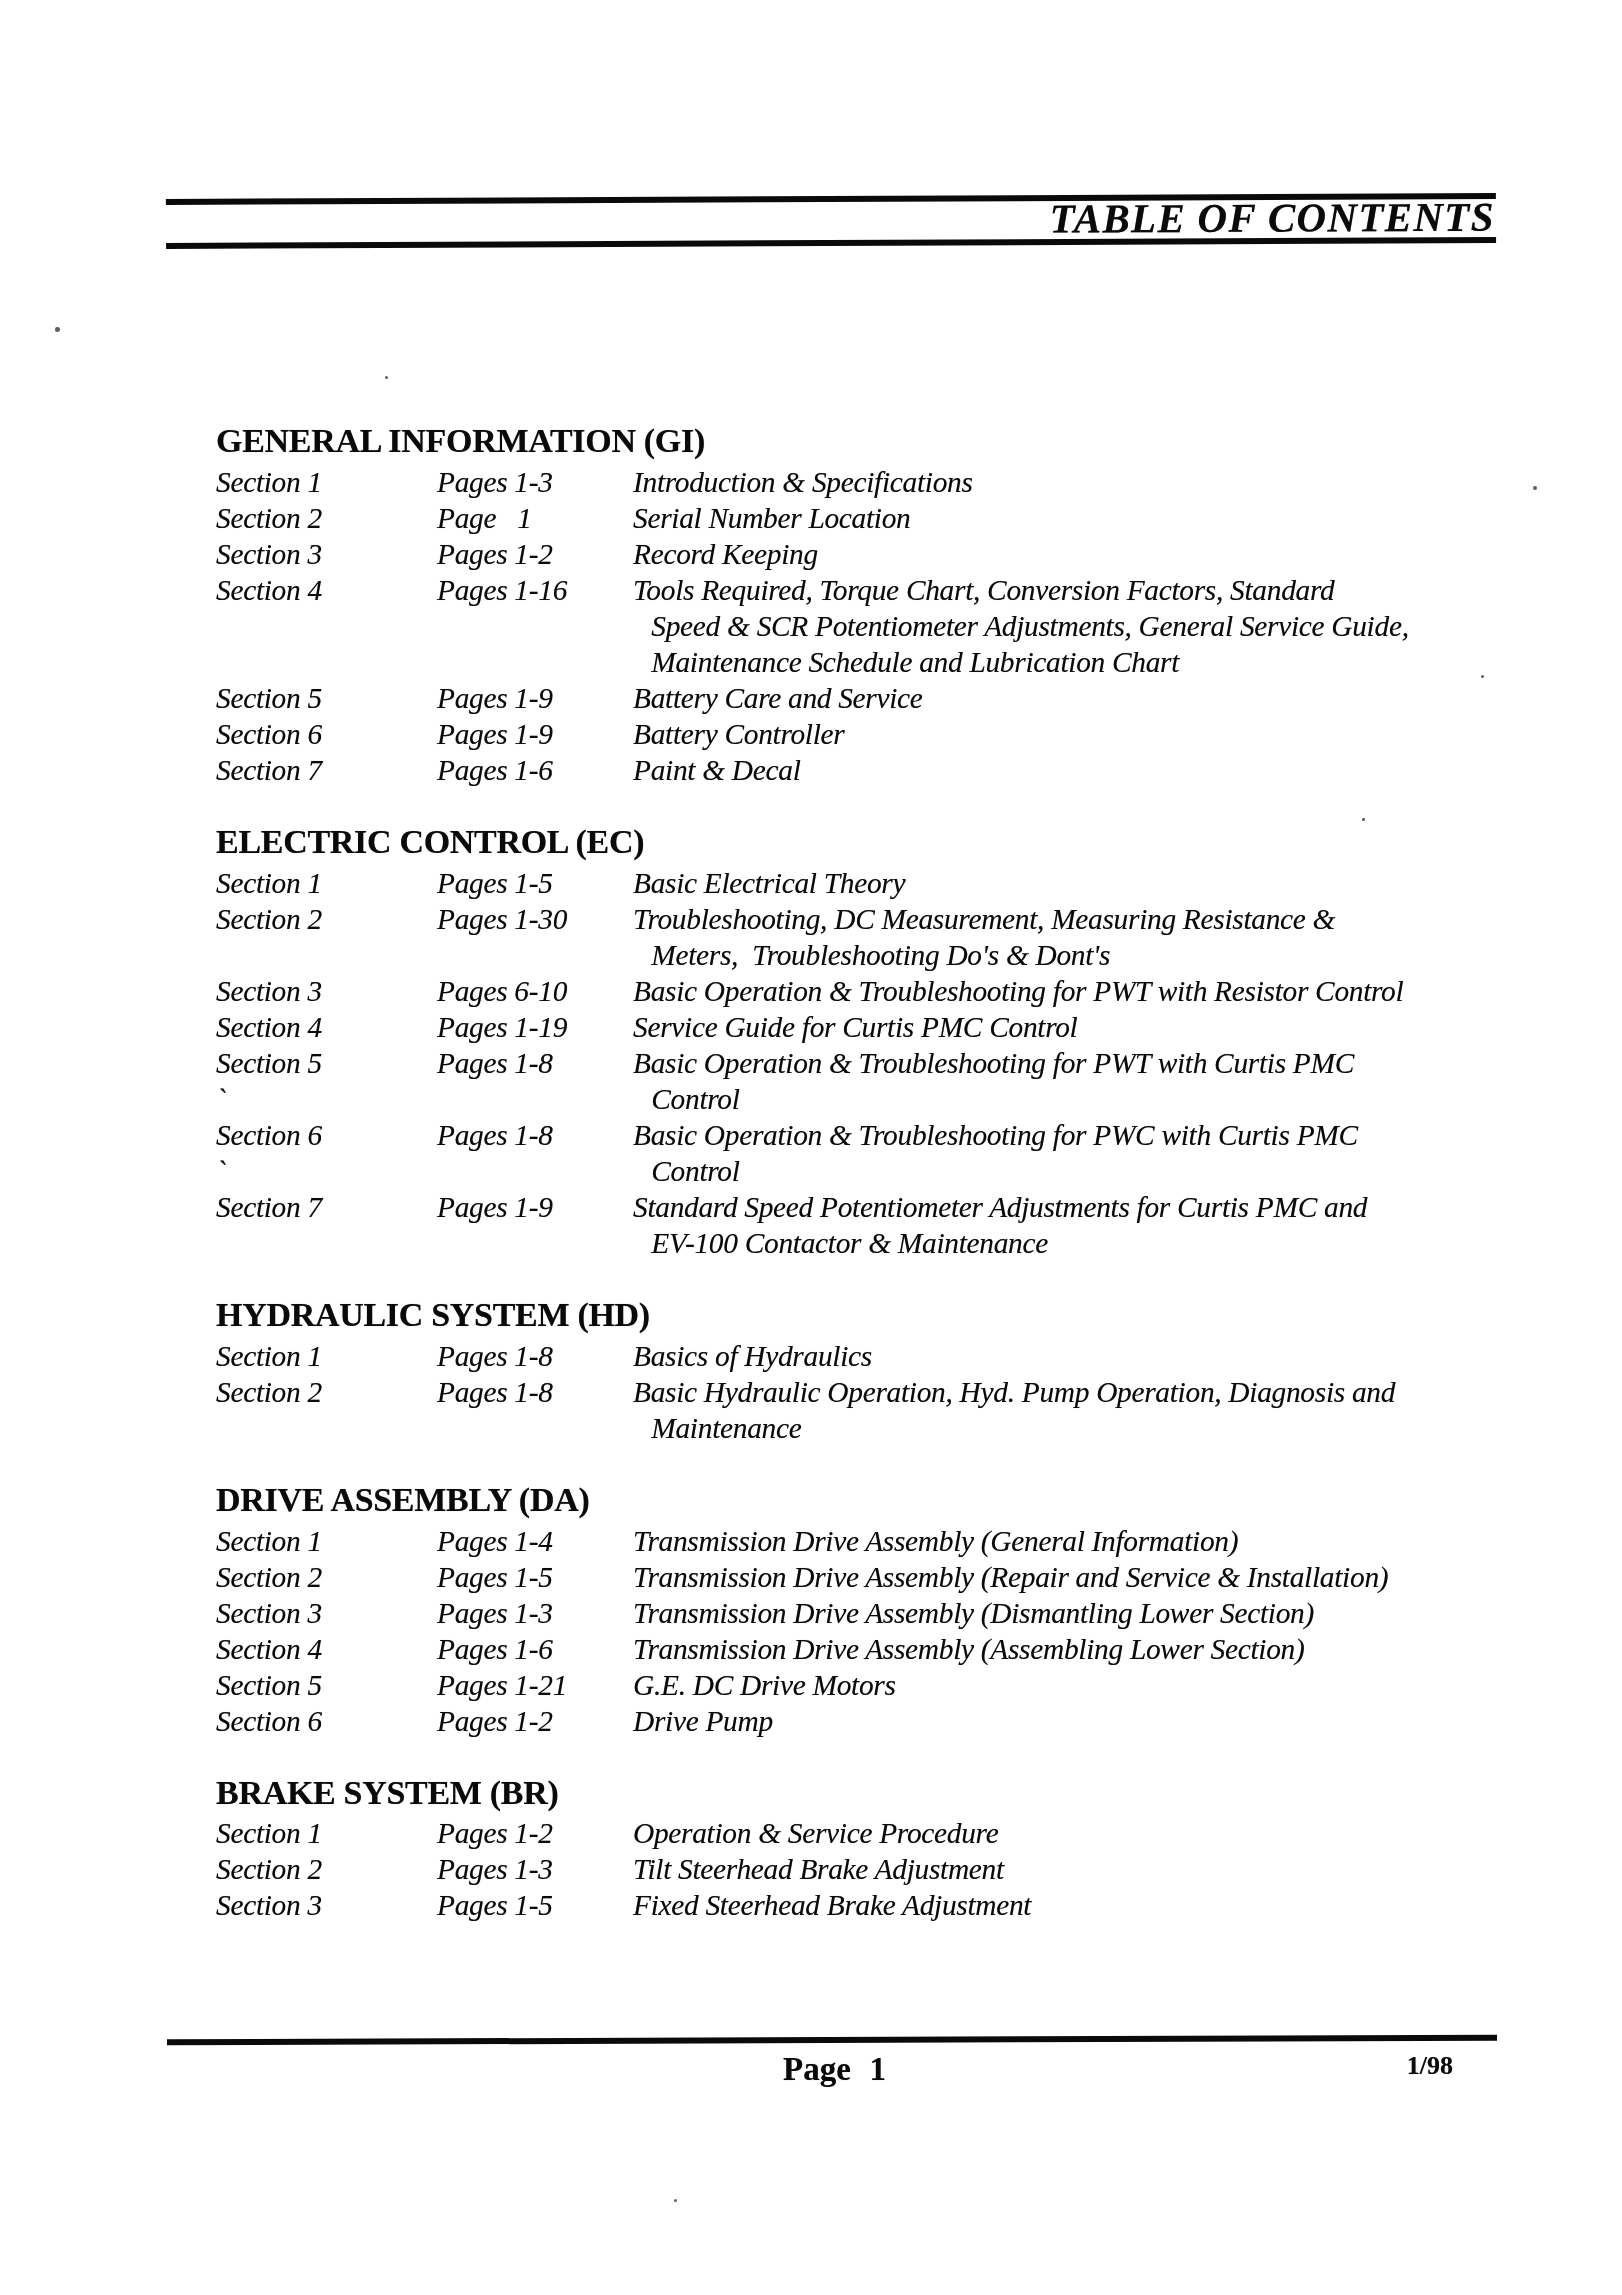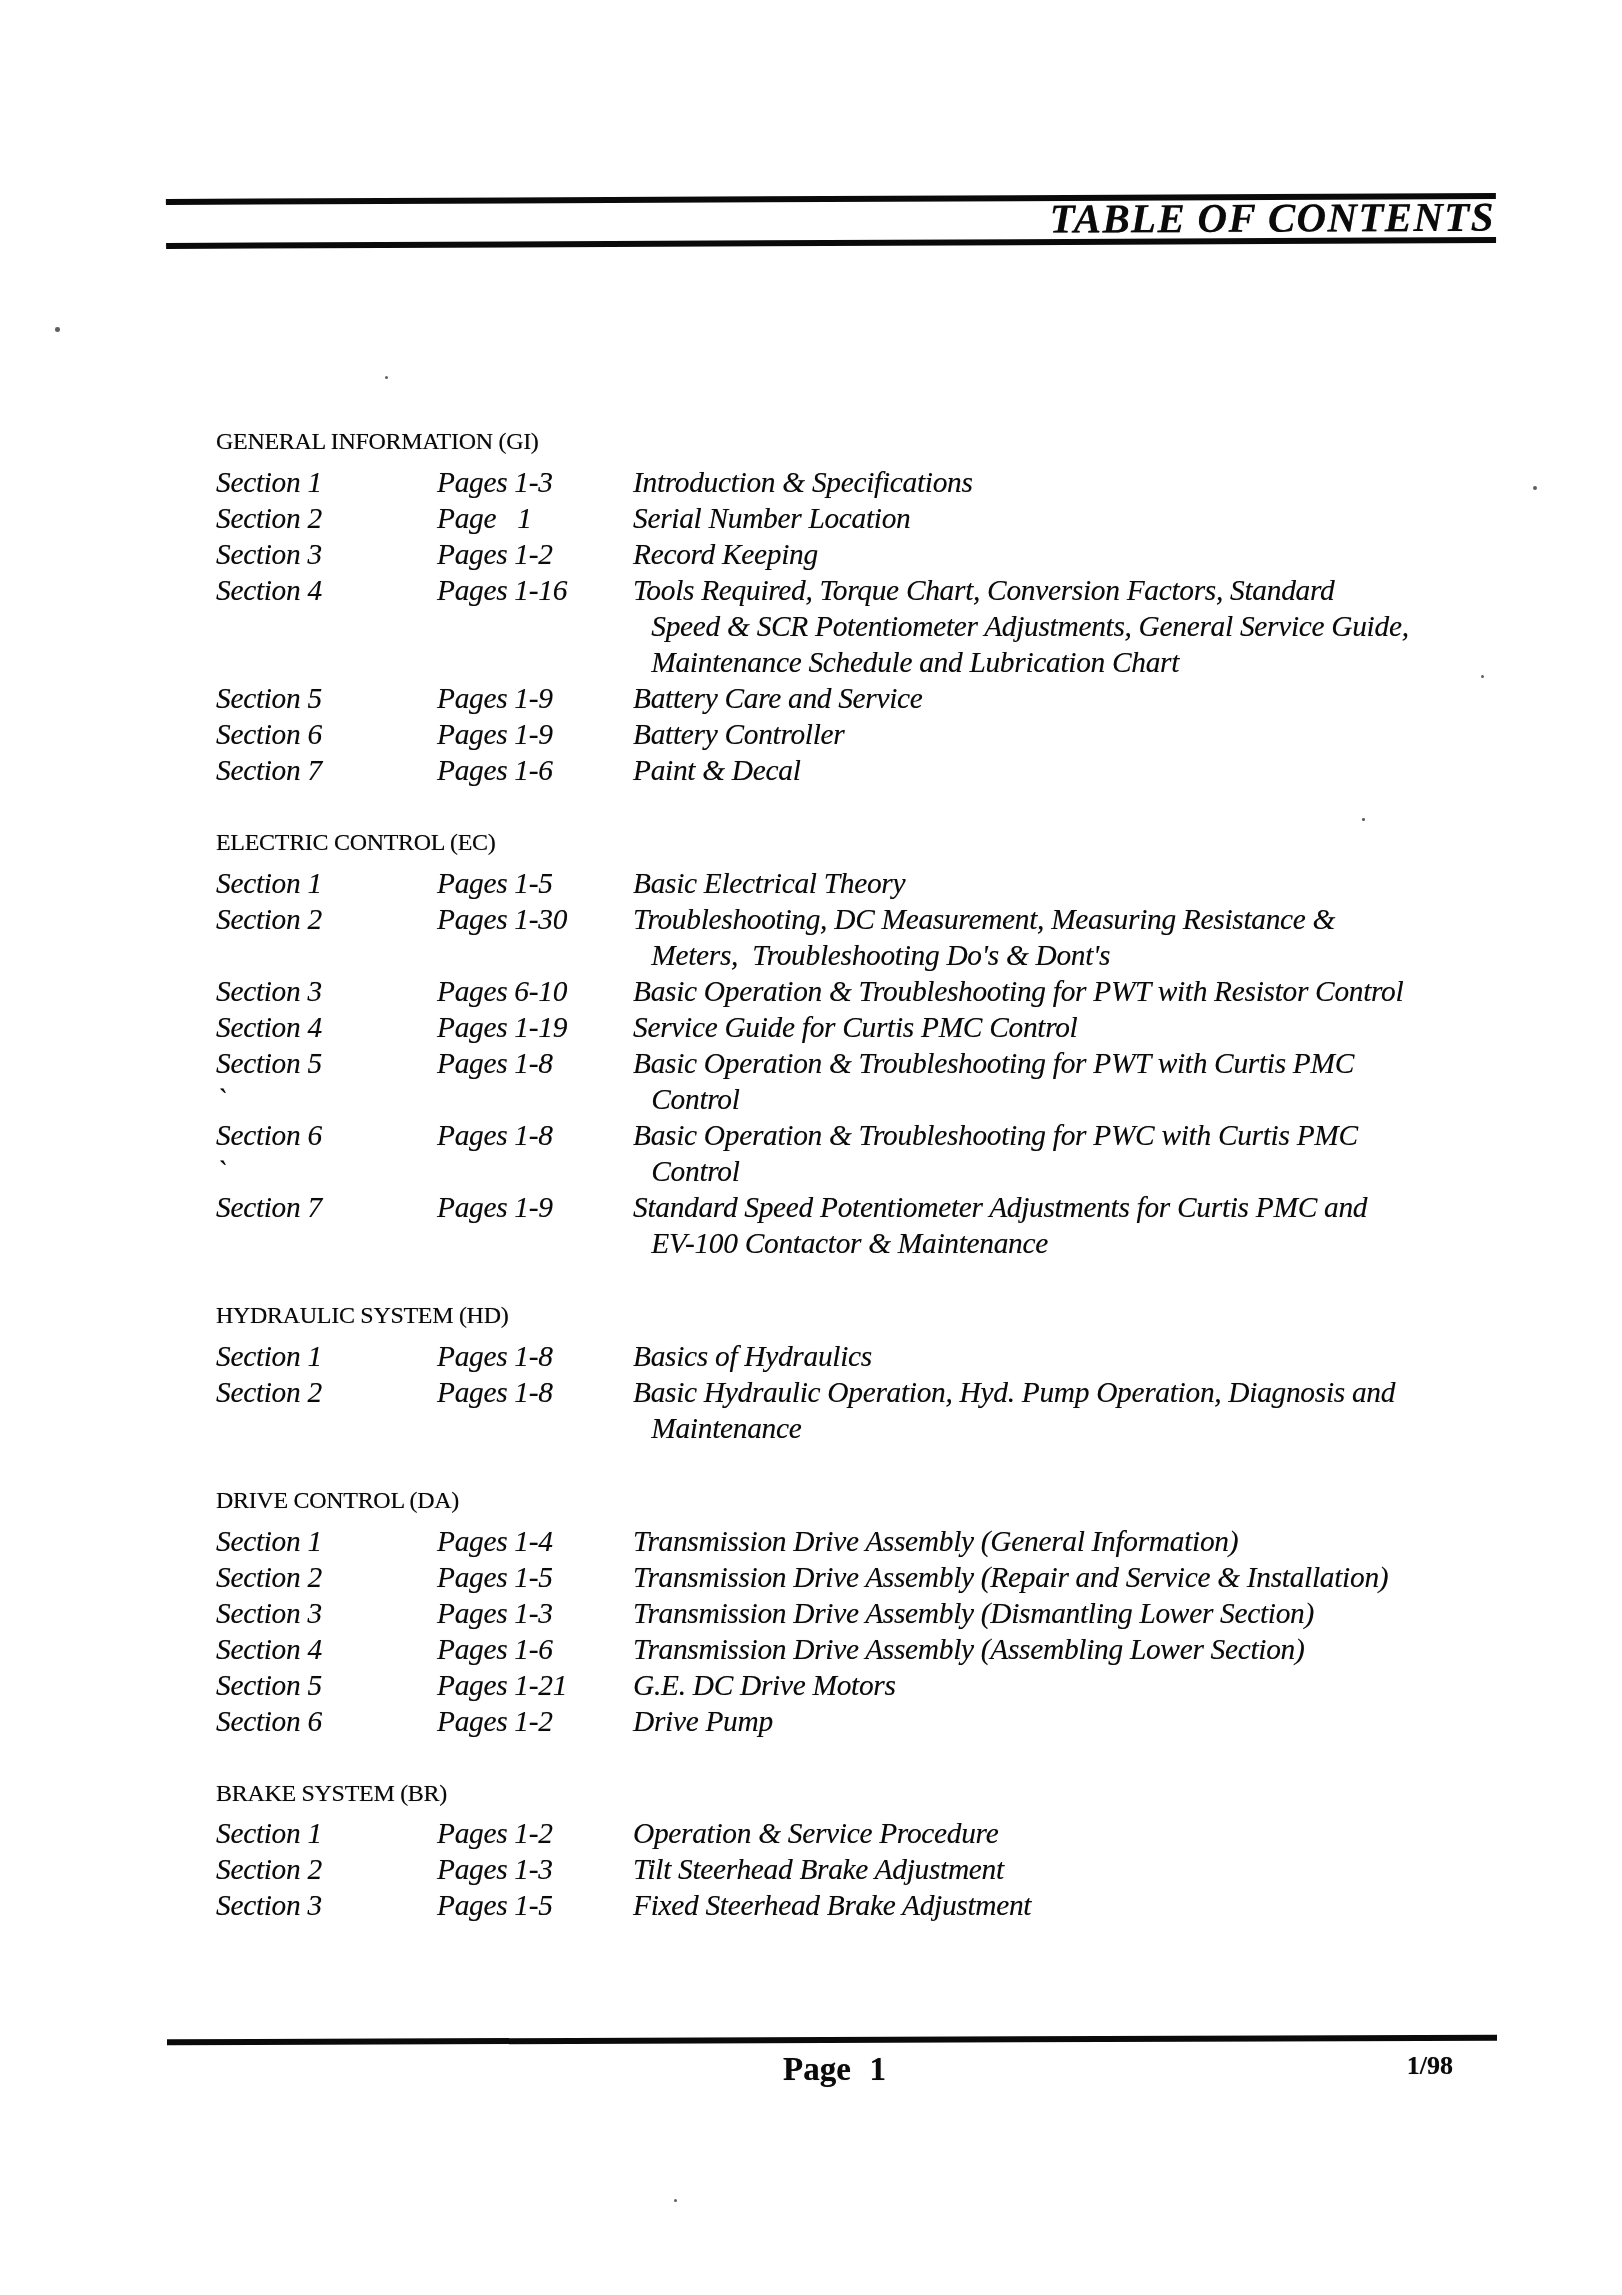--- a/index.html
+++ b/index.html
@@ -56,23 +56,23 @@
   .toc {
     position: absolute;
     left: 216px;
     top: 422px;
     width: 1279px;
   }
   .toc-section { margin-top: 35px; }
   .toc-section:first-child { margin-top: 0; }
   .sec-title {
     margin: 0 0 3.9px 0;
-    font-size: 24px;
+    font-size: 34px;
     line-height: 38px;
-    font-weight: normal;
+    font-weight: bold;
     letter-spacing: -0.3px;
     text-shadow: 0 0 0.7px rgba(0,0,0,0.5);
   }
   .toc-row {
     display: grid;
     grid-template-columns: 221px 196px 1fr;
     align-items: start;
     font-style: italic;
   }
   .cell {
@@ -226,21 +226,21 @@
         <div class="cell cell-description">Basics of Hydraulics</div>
       </div>
       <div class="toc-row">
         <div class="cell cell-section">Section 2</div>
         <div class="cell cell-pages">Pages 1-8</div>
         <div class="cell cell-description">Basic Hydraulic Operation, Hyd. Pump Operation, Diagnosis and
 Maintenance</div>
       </div>
     </section>
     <section class="toc-section">
-      <h2 class="sec-title">DRIVE CONTROL (DA)</h2>
+      <h2 class="sec-title">DRIVE ASSEMBLY (DA)</h2>
       <div class="toc-row">
         <div class="cell cell-section">Section 1</div>
         <div class="cell cell-pages">Pages 1-4</div>
         <div class="cell cell-description">Transmission Drive Assembly (General Information)</div>
       </div>
       <div class="toc-row">
         <div class="cell cell-section">Section 2</div>
         <div class="cell cell-pages">Pages 1-5</div>
         <div class="cell cell-description">Transmission Drive Assembly (Repair and Service &amp; Installation)</div>
       </div>

